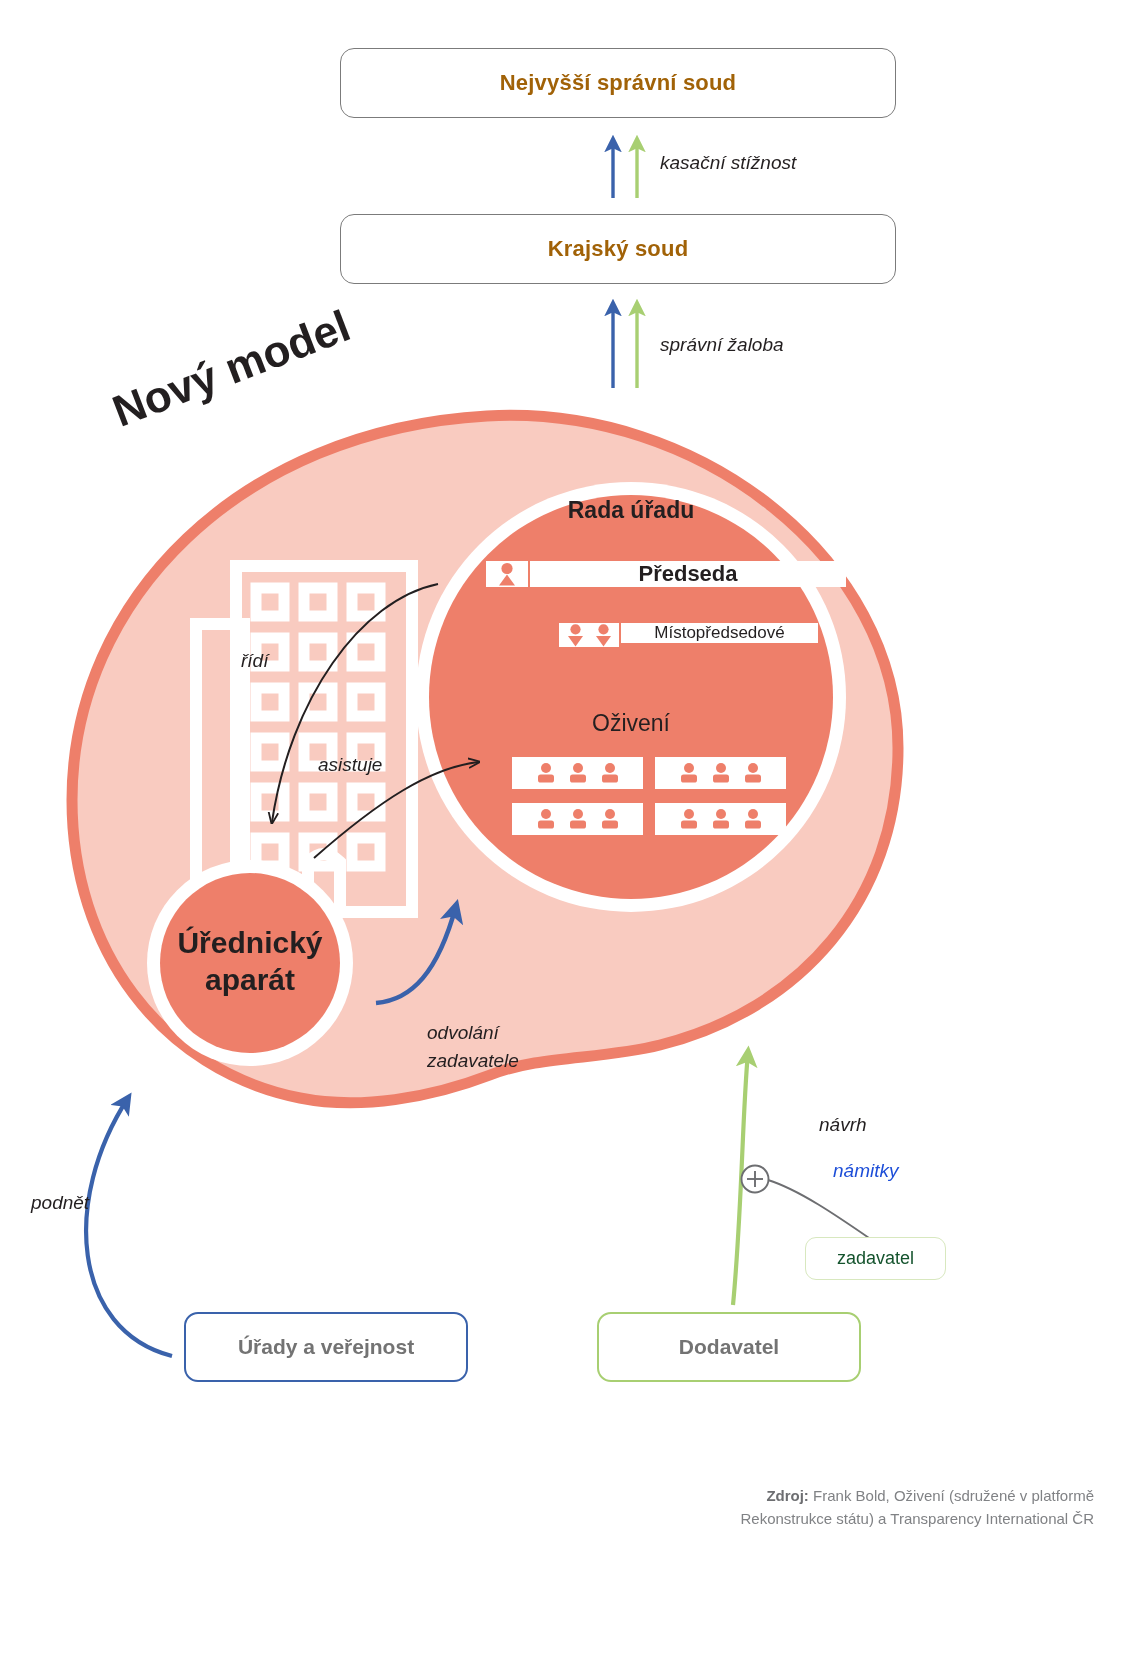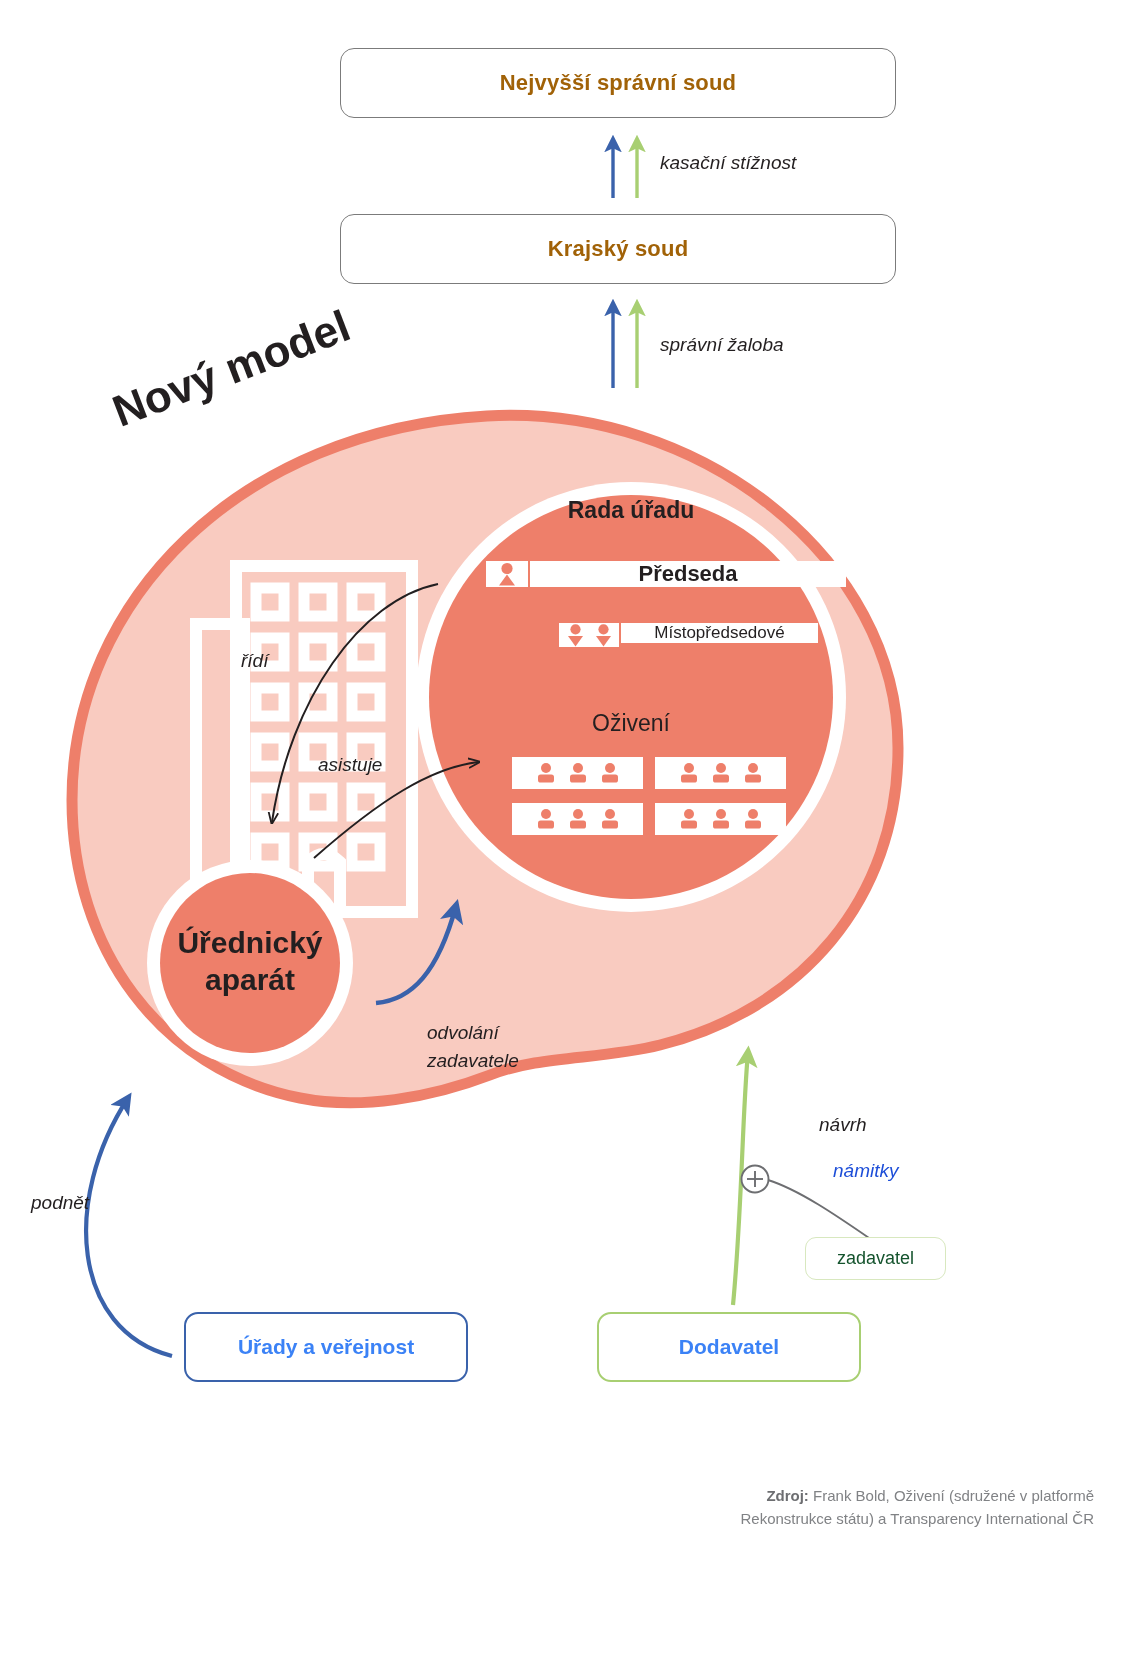--- a/index.html
+++ b/index.html
@@ -9,21 +9,21 @@
   svg.layer{position:absolute;left:0;top:0;width:1141px;height:1680px;overflow:visible;}
   
   .courtbox{position:absolute;border:1.6px solid #7b7b7b;border-radius:14px;background:#fff;
             display:flex;align-items:center;justify-content:center;box-sizing:border-box;}
   .courtbox span{font-weight:bold;font-size:22px;letter-spacing:.2px;color:#a16207;}
   .nss{left:340px;top:48px;width:556px;height:70px;}
   .ks{left:340px;top:214px;width:556px;height:70px;}
   
   .actorbox{position:absolute;border-radius:14px;background:#fff;
             display:flex;align-items:center;justify-content:center;box-sizing:border-box;}
-  .actorbox span{font-weight:bold;font-size:21px;color:#3b82f6;}
+  .actorbox span{font-weight:bold;font-size:21px;color:#737373;}
   .urady{left:184px;top:1312px;width:284px;height:70px;border:2.6px solid #3a62ab;}
   .dodavatel{left:597px;top:1312px;width:264px;height:70px;border:2.6px solid #a8cf72;}
   .zadavatel{position:absolute;left:805px;top:1237px;width:141px;height:43px;
              border:1.7px solid #d8e8bf;border-radius:11px;background:#fff;
              display:flex;align-items:center;justify-content:center;box-sizing:border-box;}
   .zadavatel span{font-size:18px;color:#14532d;}
   
   .elabel{position:absolute;font-style:italic;font-size:19px;color:#231f20;white-space:nowrap;}
   .elabel.gray{color:#1d4ed8;}
   

